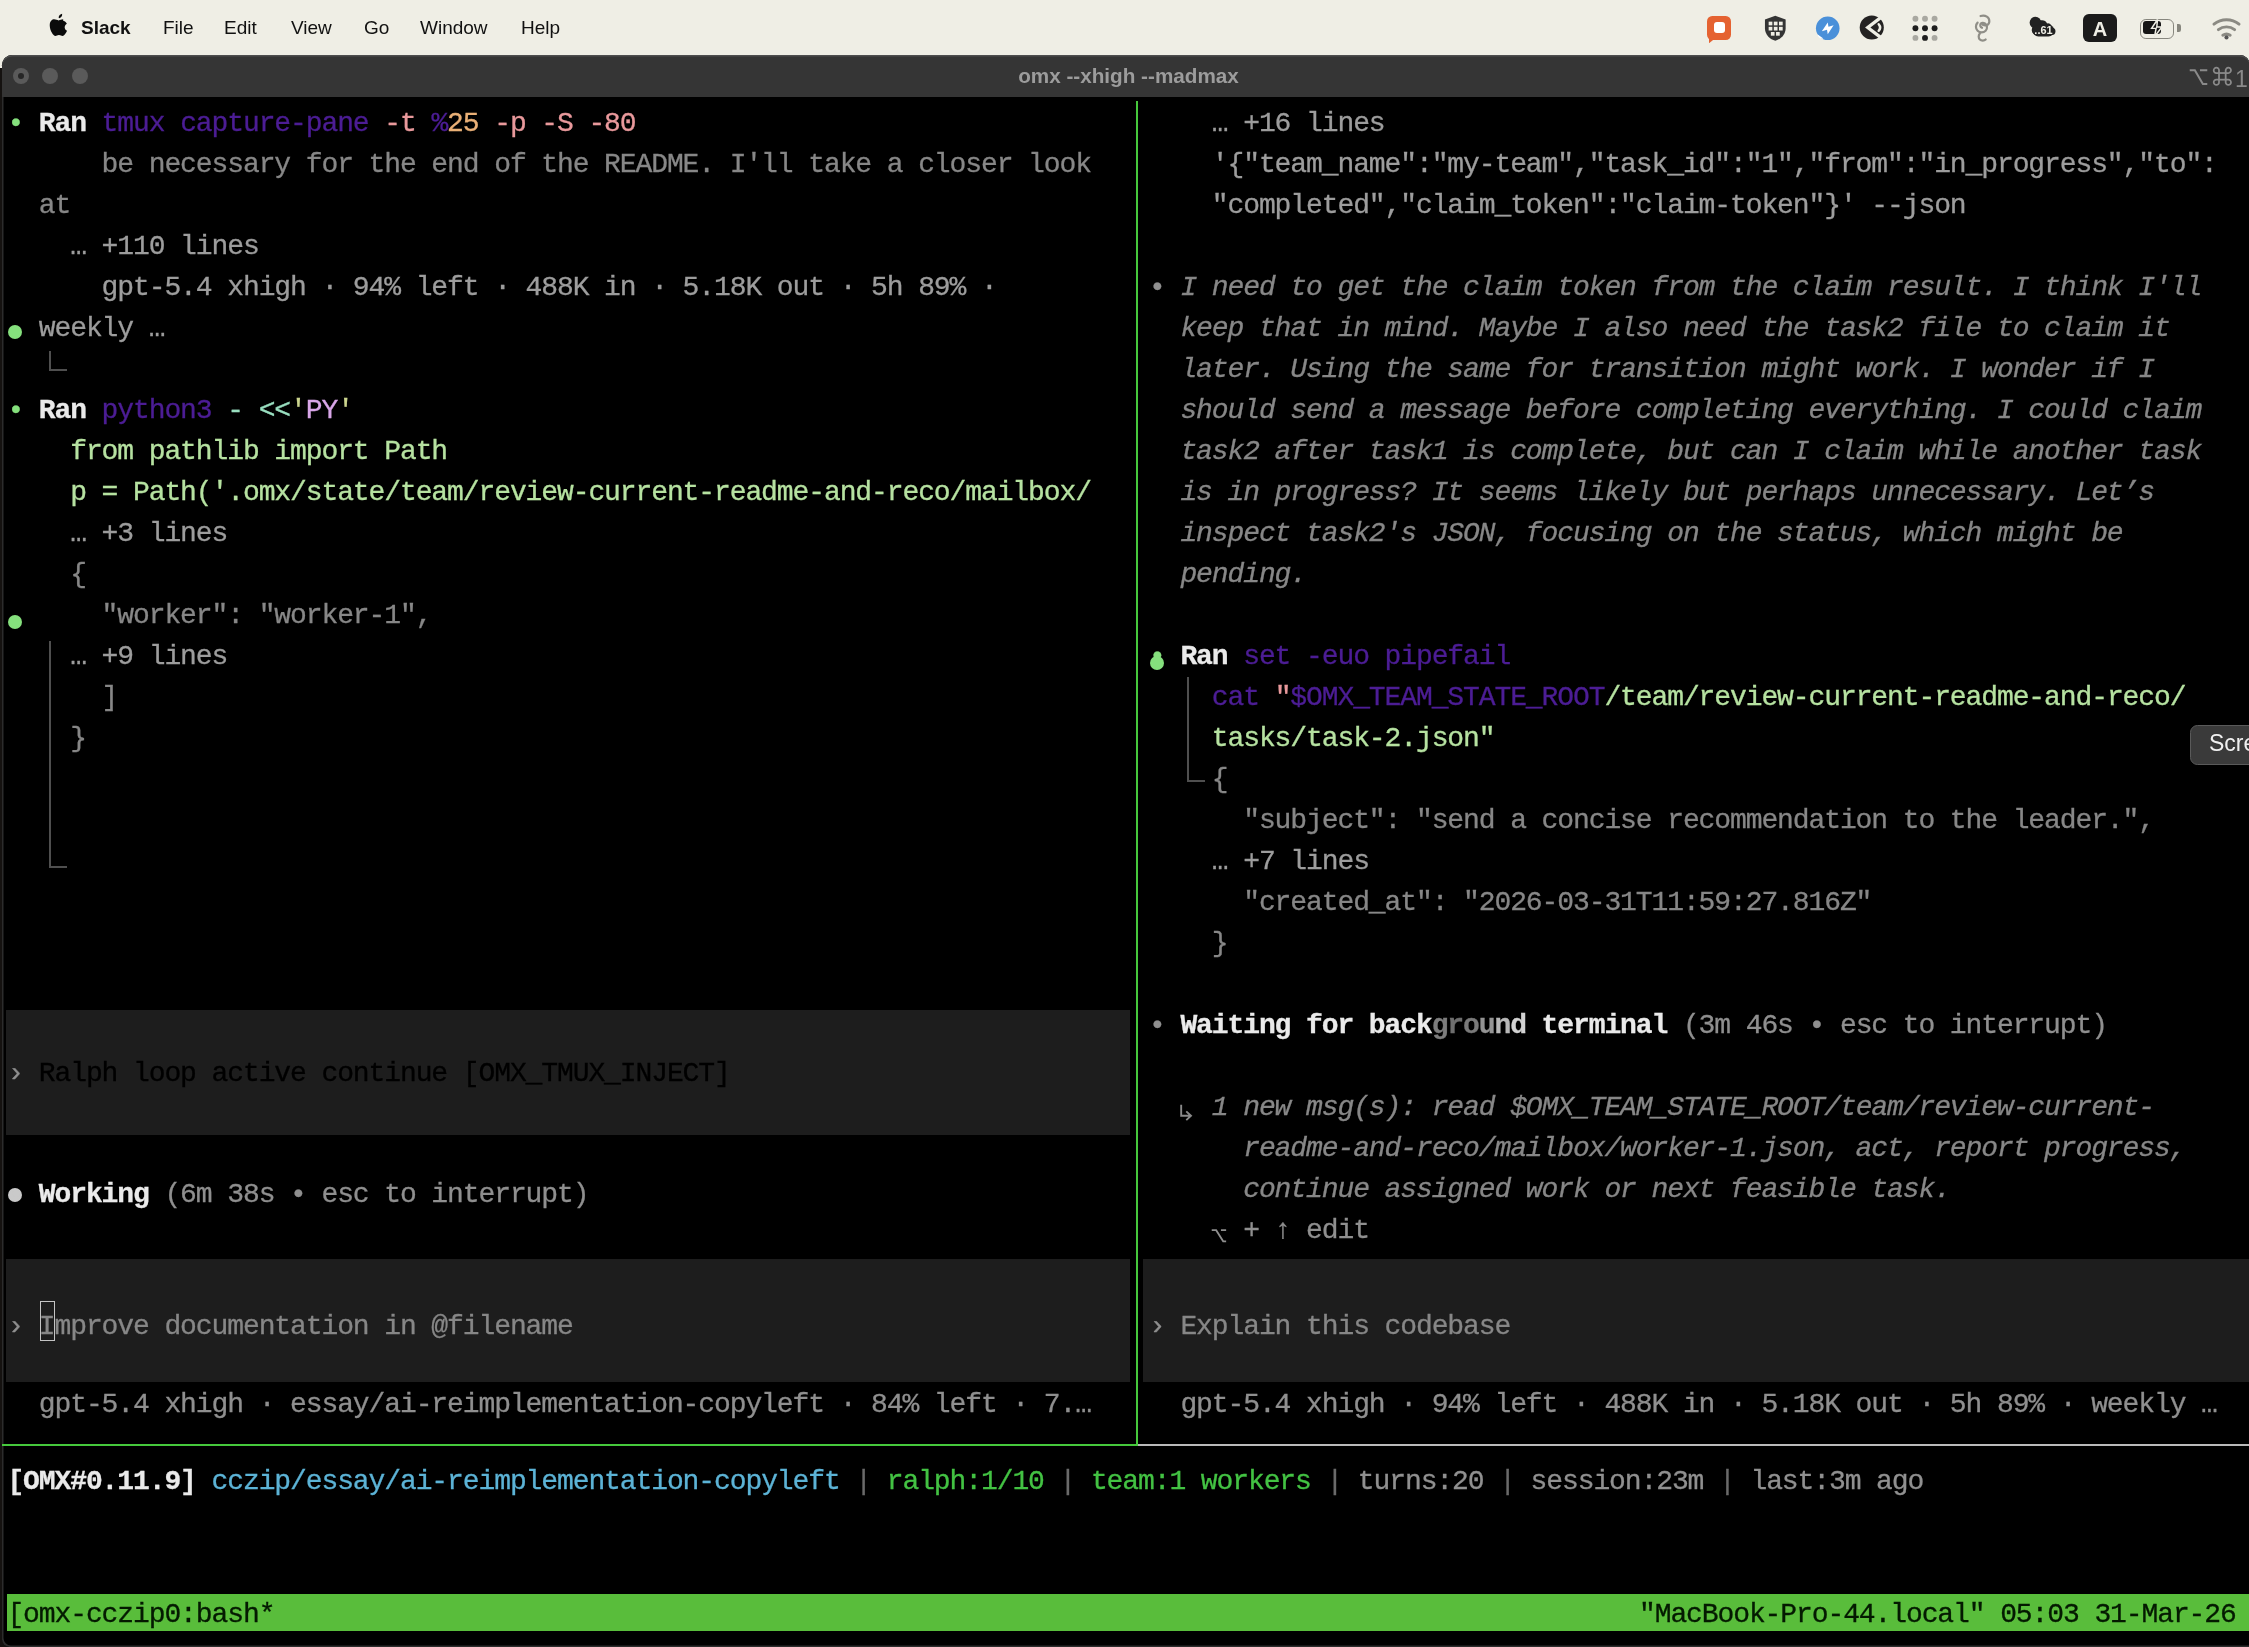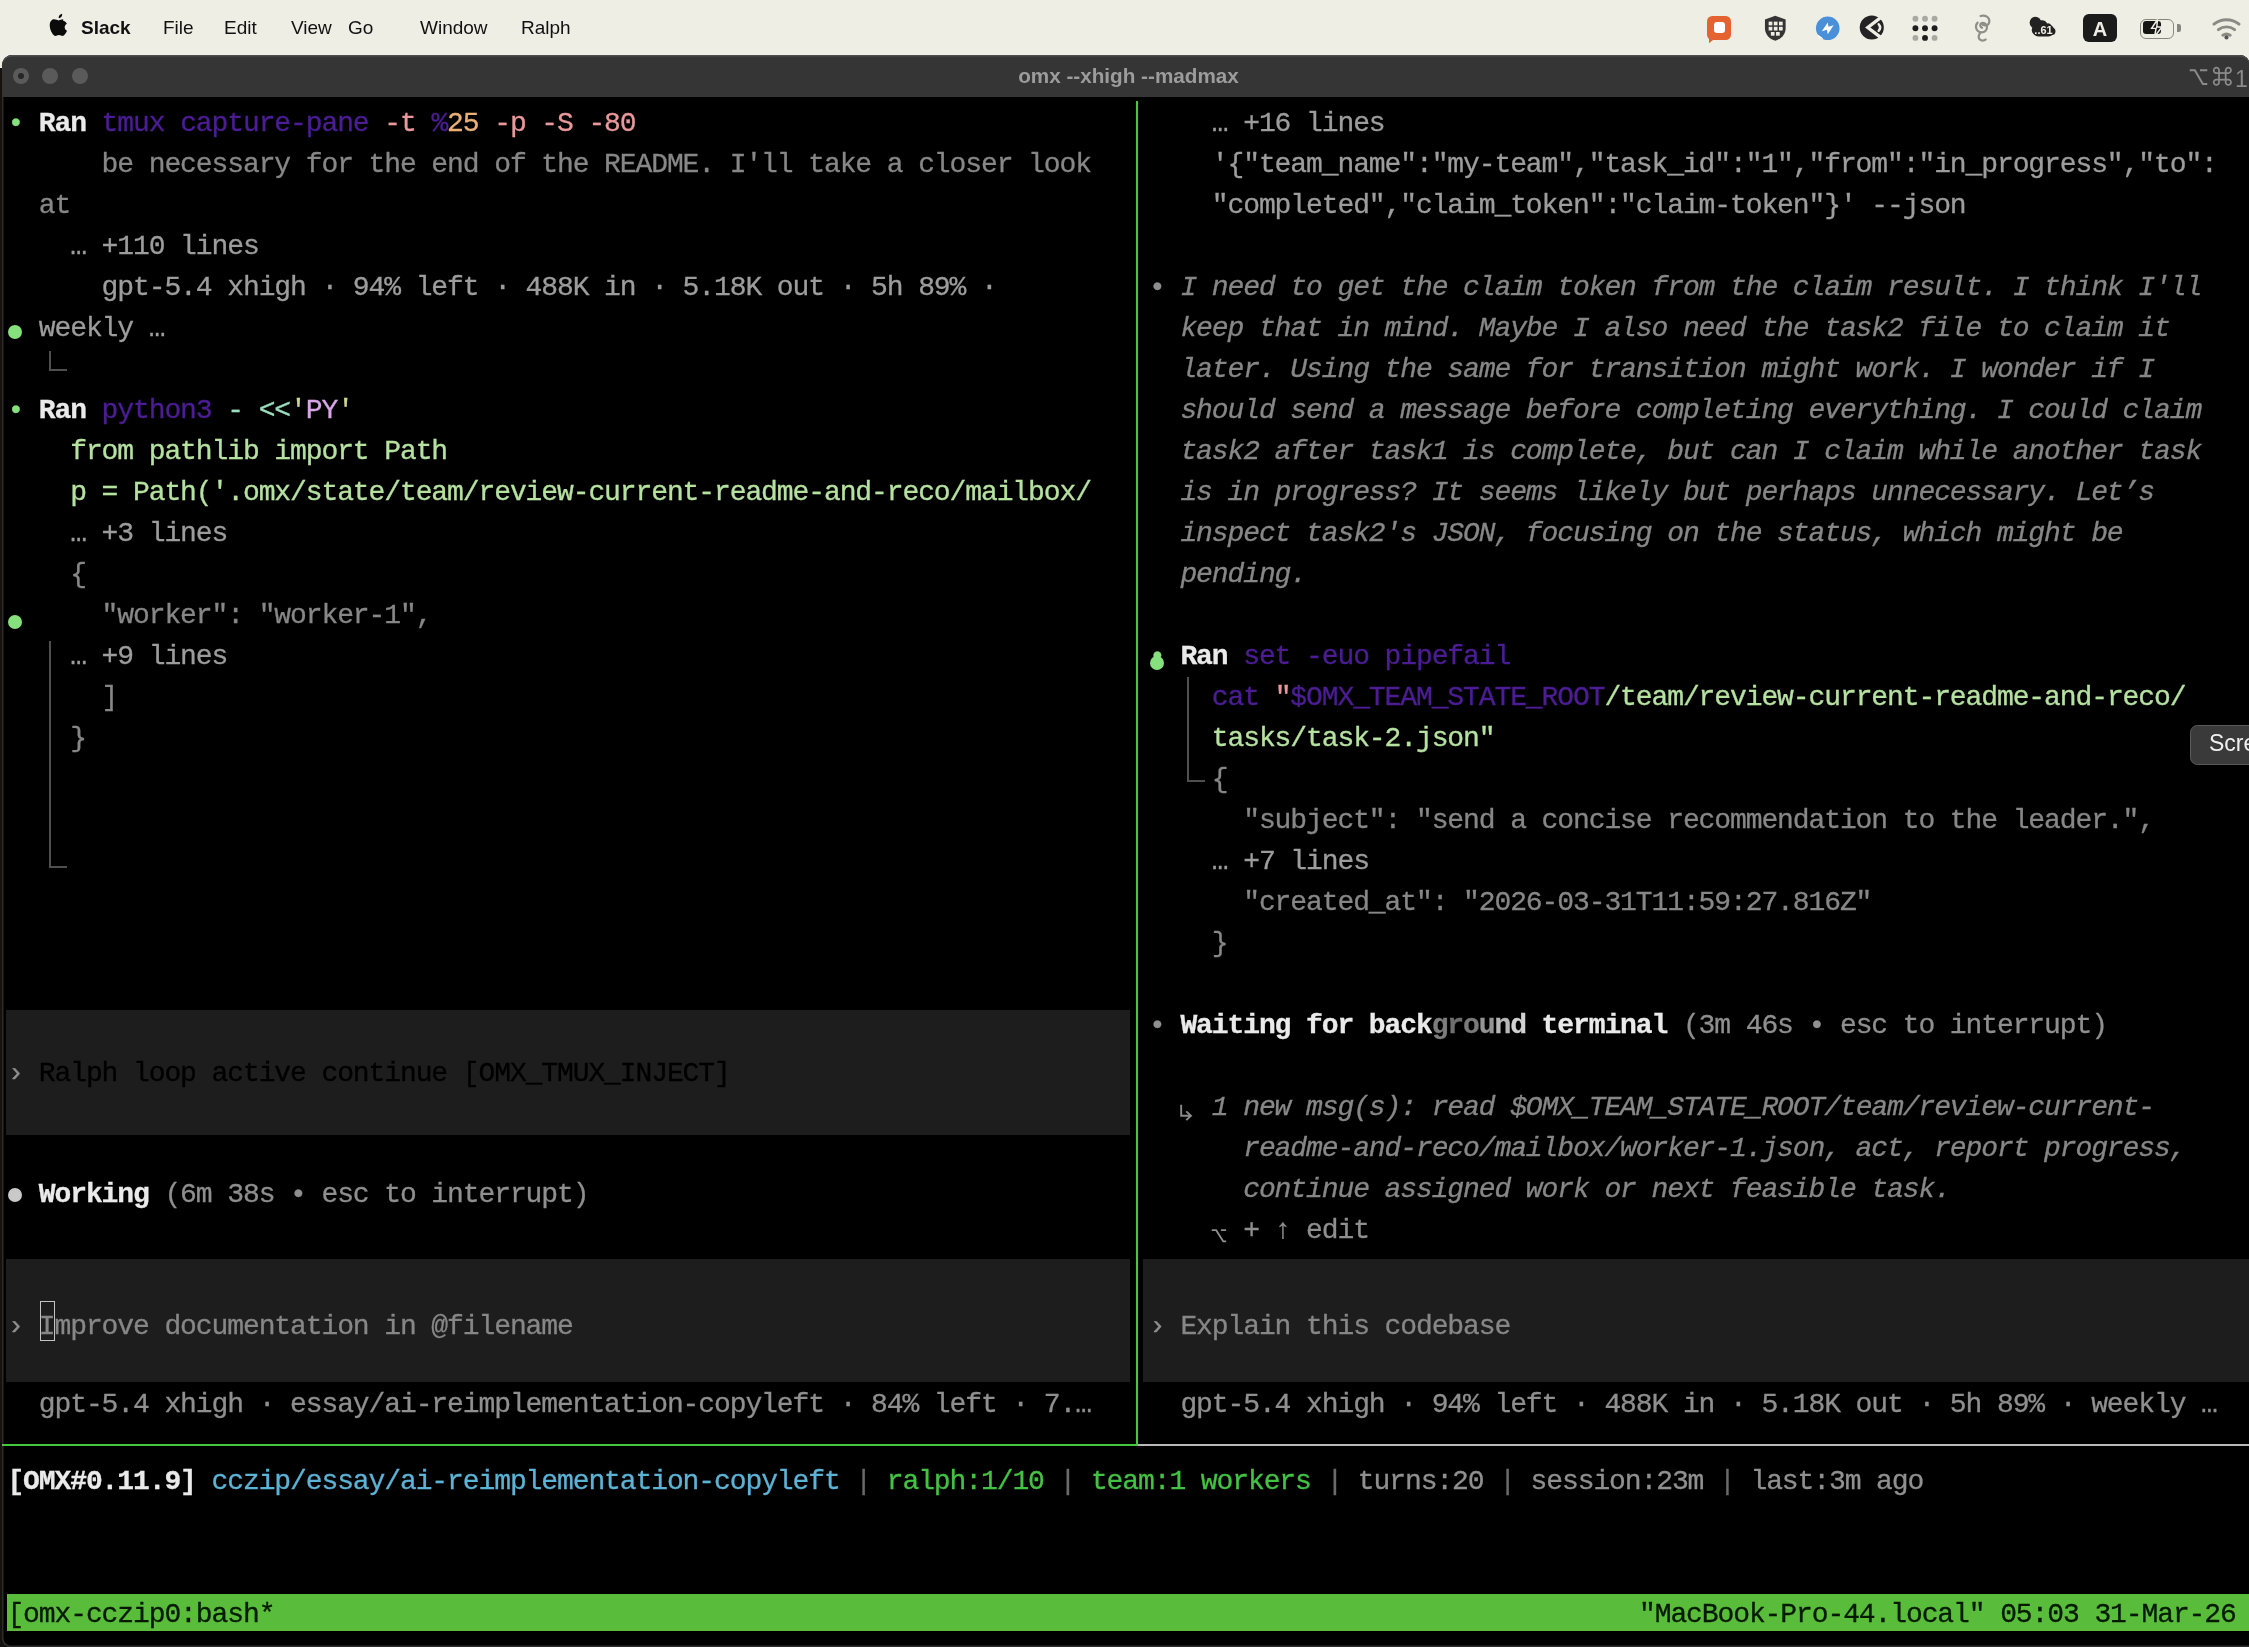--- a/index.html
+++ b/index.html
@@ -19,23 +19,23 @@
 
 <div class="abs" style="left:0;top:0;width:2250px;height:54px;background:#efeee5"></div>
 <svg class="abs" style="left:49px;top:12.5px" width="20.7" height="26.6" viewBox="0 0 28 36">
 <path fill="#0b0b0b" d="M19.2 8.6c-2.9 0-4.1 1.4-6.1 1.4-2.1 0-3.7-1.4-6.2-1.4C4.4 8.6 1 11 1 16.9c0 6.6 4.8 14.1 7.7 14.1 1.8 0 2.3-1.2 4.8-1.2 2.5 0 3.1 1.2 4.9 1.2 2 0 4.6-3.6 6.1-6.9-3.9-1.5-4.6-7.2-.3-9.5-1.3-2.7-3.8-4-5-4z"></path>
 <path fill="#0b0b0b" d="M17.8 1c-2.3.3-5 2.3-4.7 5.9 2.6.4 5.2-2.3 4.7-5.9z"></path>
 </svg>
 <div class="mb" style="left:81px;font-weight:bold">Slack</div>
 <div class="mb" style="left:163px">File</div>
 <div class="mb" style="left:224px">Edit</div>
 <div class="mb" style="left:291px">View</div>
-<div class="mb" style="left:348px">Go</div>
+<div class="mb" style="left:364px">Go</div>
 <div class="mb" style="left:420px">Window</div>
-<div class="mb" style="left:521px">Ralph</div>
+<div class="mb" style="left:521px">Help</div>
 
 <div class="abs" style="left:1707px;top:15.5px;width:24px;height:24px;background:#e56231;border-radius:5.2px"></div>
 <div class="abs" style="left:1714px;top:22px;width:11px;height:11px;background:#fff;border-radius:3px"></div>
 <div class="abs" style="left:1709px;top:38px;width:6.6px;height:5.2px;background:#e56231;clip-path:polygon(0 0,100% 0,0 100%)"></div>
 <svg class="abs" style="left:1762px;top:14.8px" width="26.6" height="26.6" viewBox="0 0 36 36">
 <path fill="#343434" d="M18 1 32 6v12c0 9-7 15-14 17C11 33 4 27 4 18V6z"></path>
 <g fill="#efeee5">
       <rect x="9" y="9" width="5" height="5"></rect>
       <rect x="16" y="9" width="5" height="5"></rect>
       <rect x="23" y="9" width="5" height="5"></rect>

